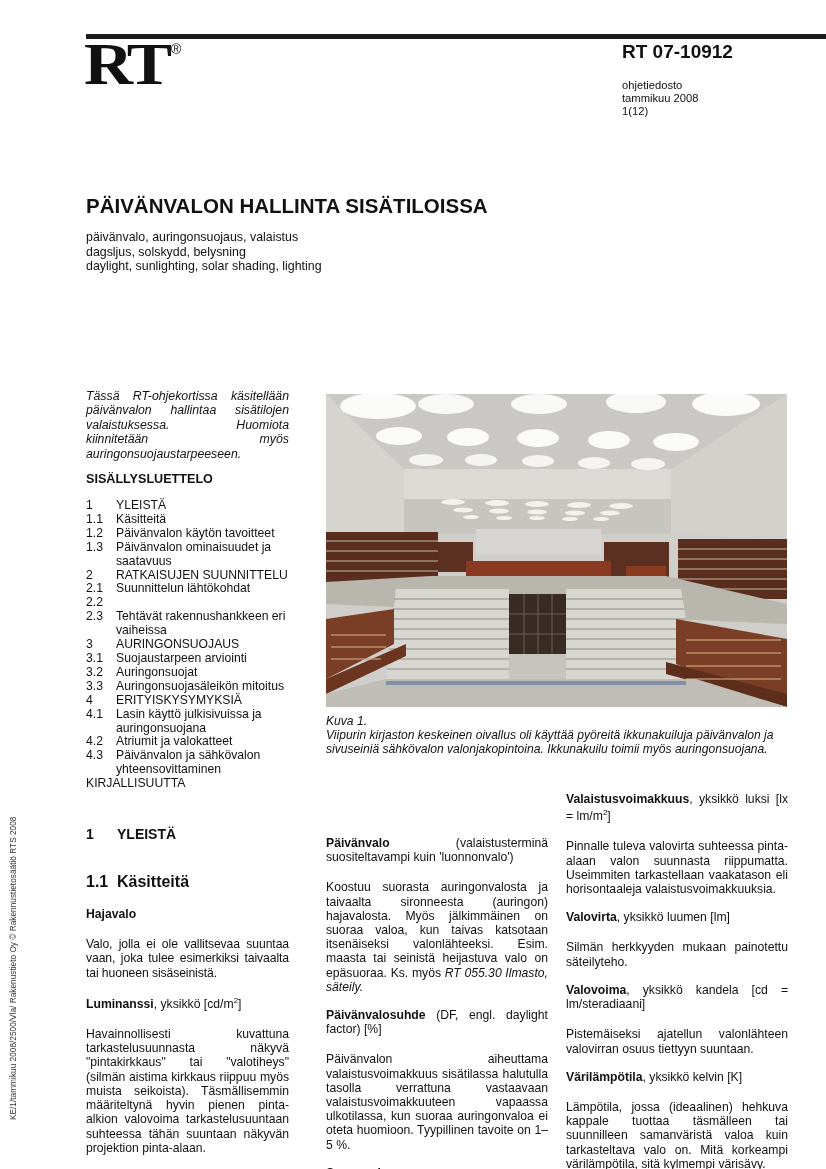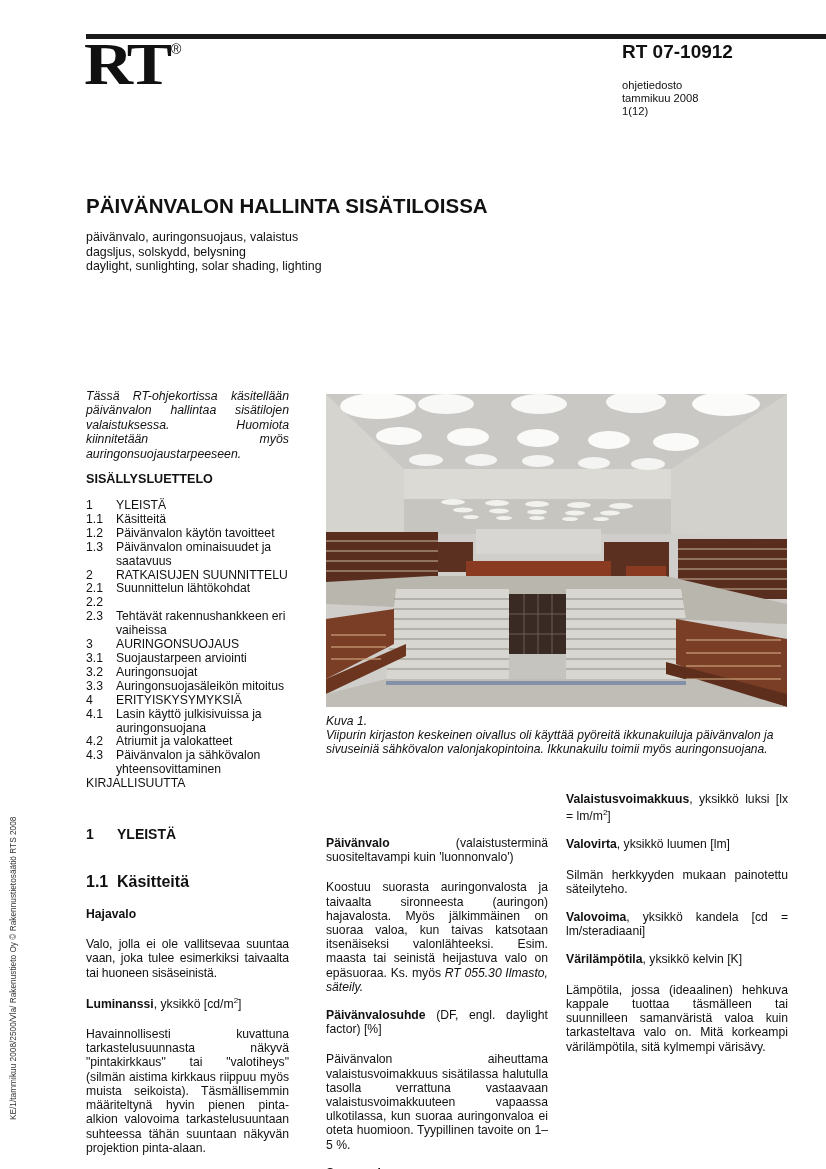--- a/index.html
+++ b/index.html
@@ -289,27 +289,29 @@
   </div>
   <div class="term">
     <div class="term-head">Suora valo</div>
     <div class="term-body">Valo, joka tulee suoraan valonlähteestä eikä epäsuorasti heijastumalla tms. tavalla.</div>
   </div>
 </div>
 
 <div class="col col-right" style="top: 792px;">
   <div class="term">
     <div><span class="term-head">Valaistusvoimakkuus</span><span>, yksikkö luksi [lx = lm/m</span><sup style="font-size:8px;">2</sup><span>]</span></div>
+    <div class="term-body">Pinnalle tuleva valovirta suhteessa pinta-alaan valon suunnasta riippumatta. Useimmiten tarkastellaan vaakatason eli horisontaaleja valaistusvoimakkuuksia.</div>
   </div>
   <div class="term">
     <div><span class="term-head">Valovirta</span><span>, yksikkö luumen [lm]</span></div>
     <div class="term-body">Silmän herkkyyden mukaan painotettu säteilyteho.</div>
   </div>
   <div class="term">
     <div><span class="term-head">Valovoima</span><span>, yksikkö kandela [cd = lm/steradiaani]</span></div>
+    <div class="term-body">Pistemäiseksi ajatellun valonlähteen valovirran osuus tiettyyn suuntaan.</div>
   </div>
   <div class="term">
     <div><span class="term-head">Värilämpötila</span><span>, yksikkö kelvin [K]</span></div>
     <div class="term-body">Lämpötila, jossa (ideaalinen) hehkuva kappale tuottaa täsmälleen tai suunnilleen samanväristä valoa kuin tarkasteltava valo on. Mitä korkeampi värilämpötila, sitä kylmempi värisävy.</div>
   </div>
 </div>
 
 <div class="side-credit">KE/1/tammikuu 2008/2500/Vla/ Rakenustieto Oy © Rakennustietosäätiö RTS 2008</div>
 
 </body></html>

